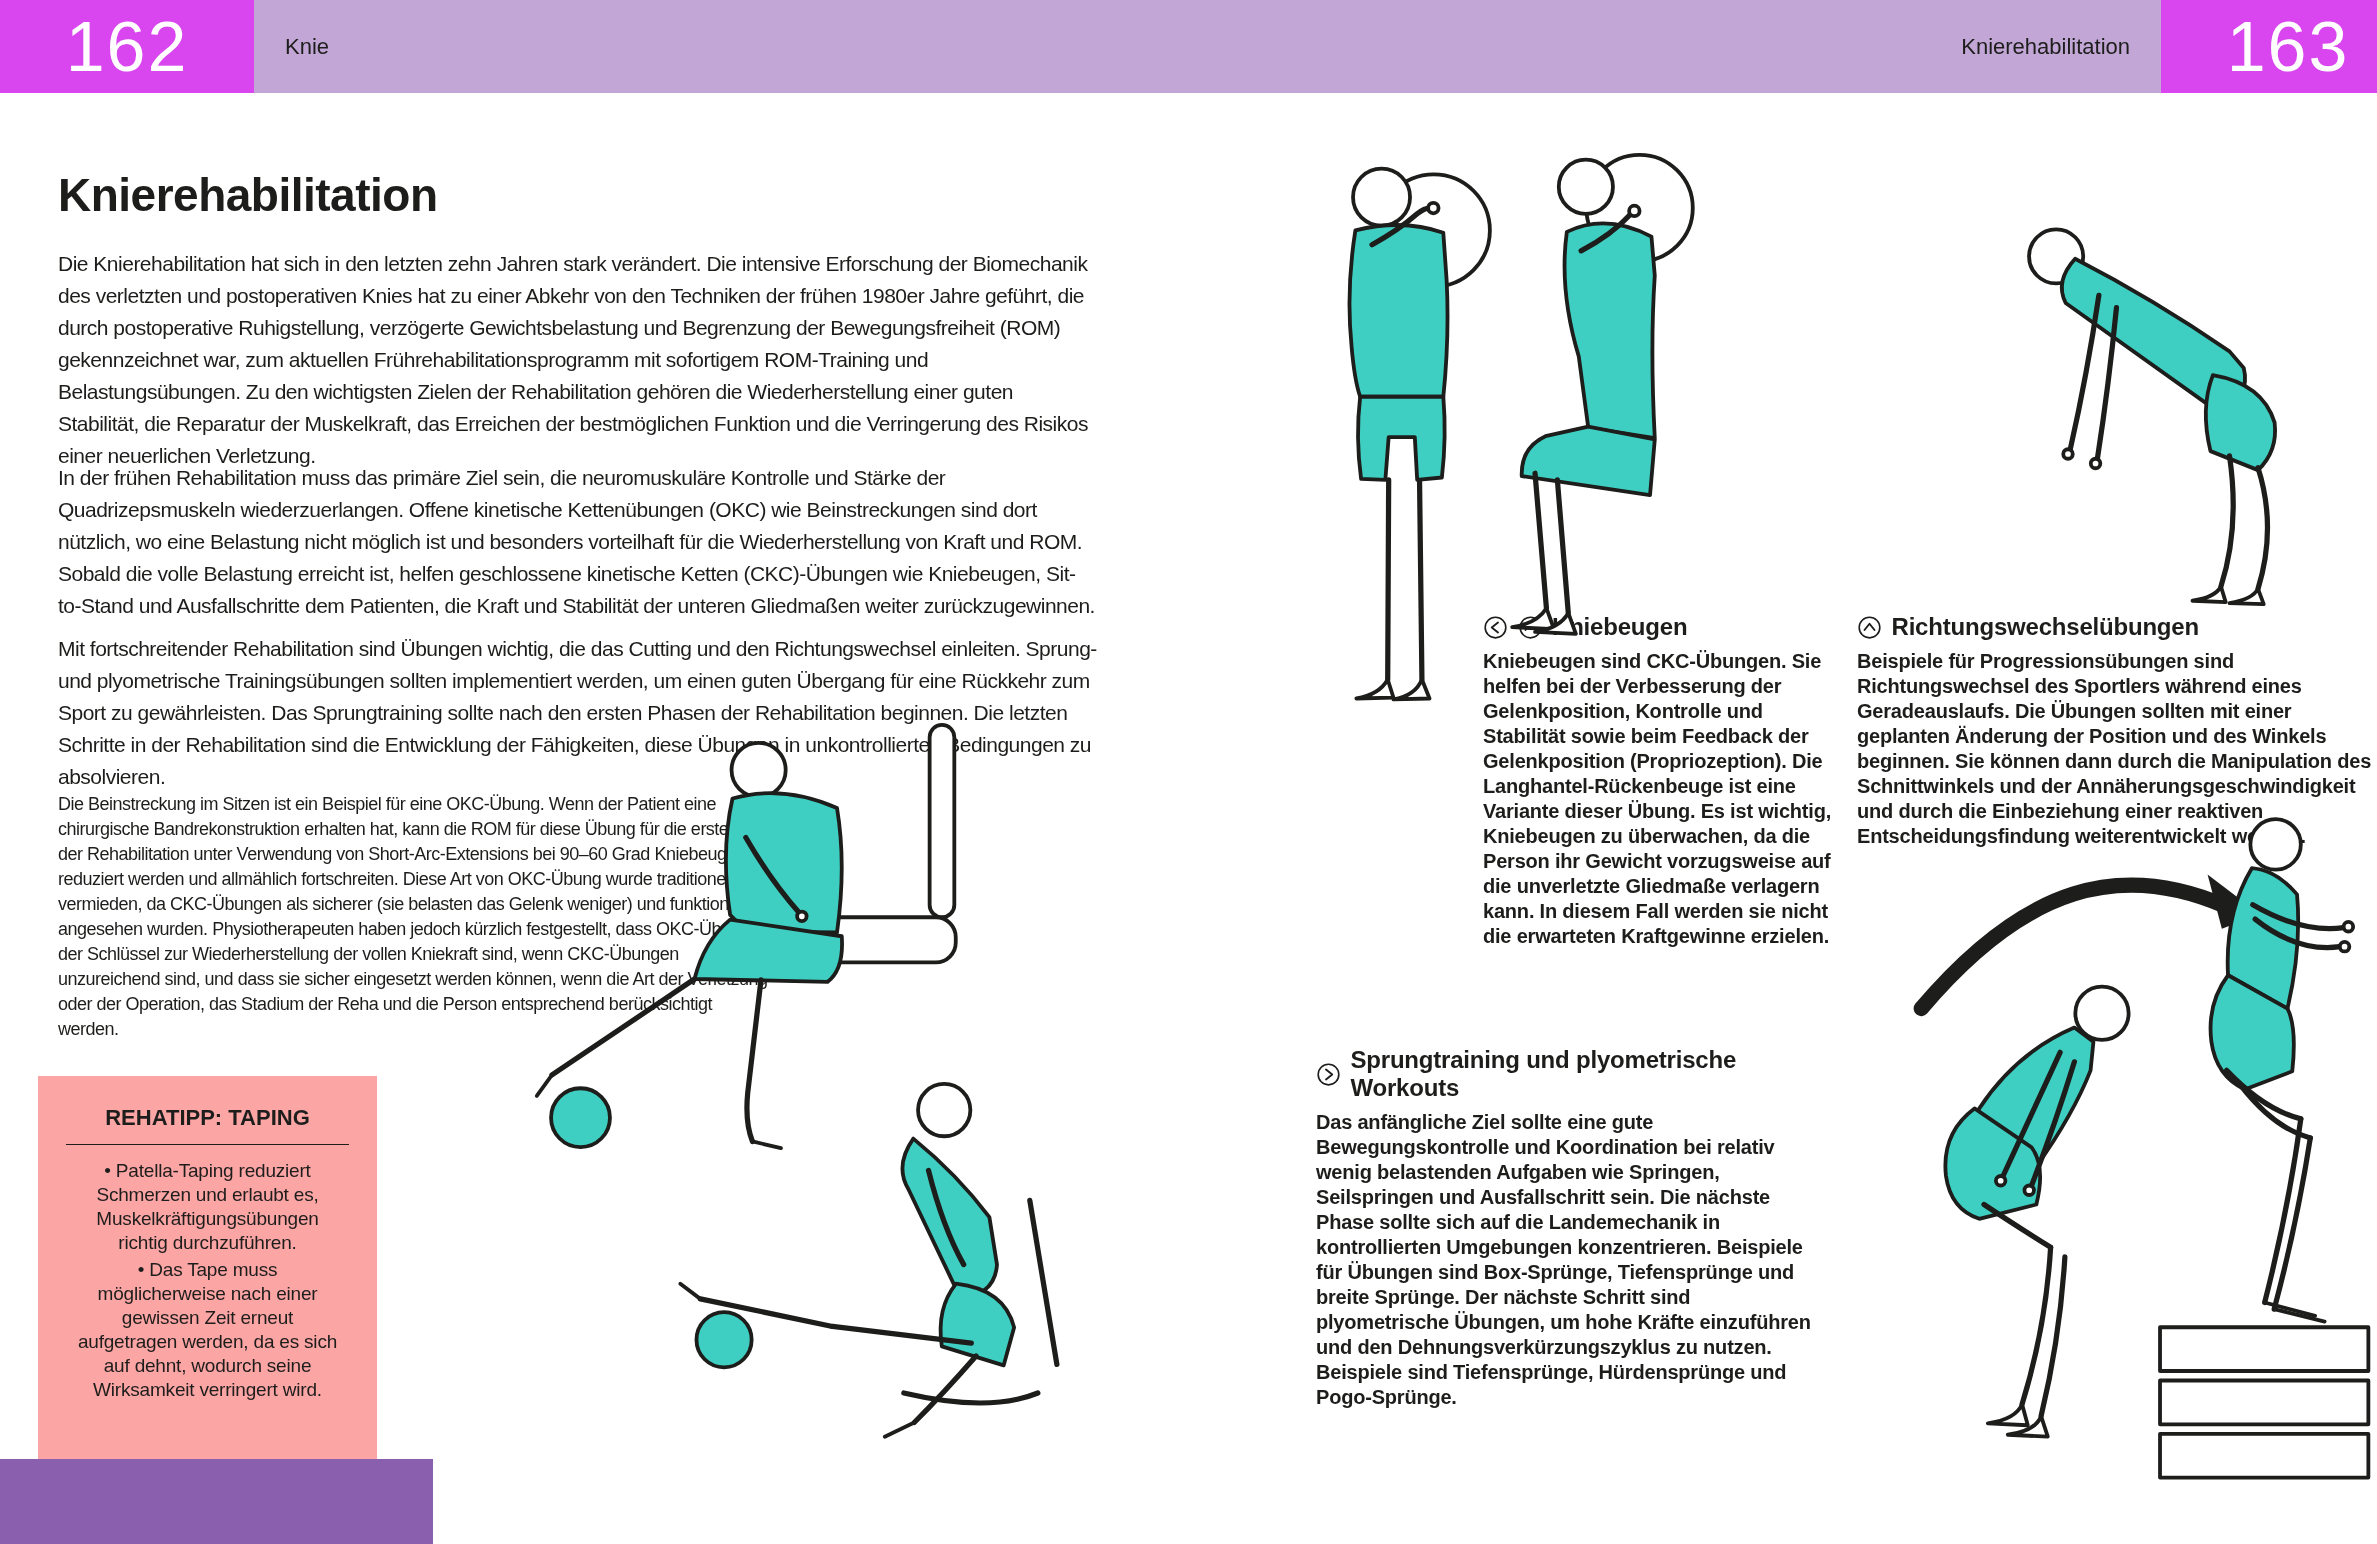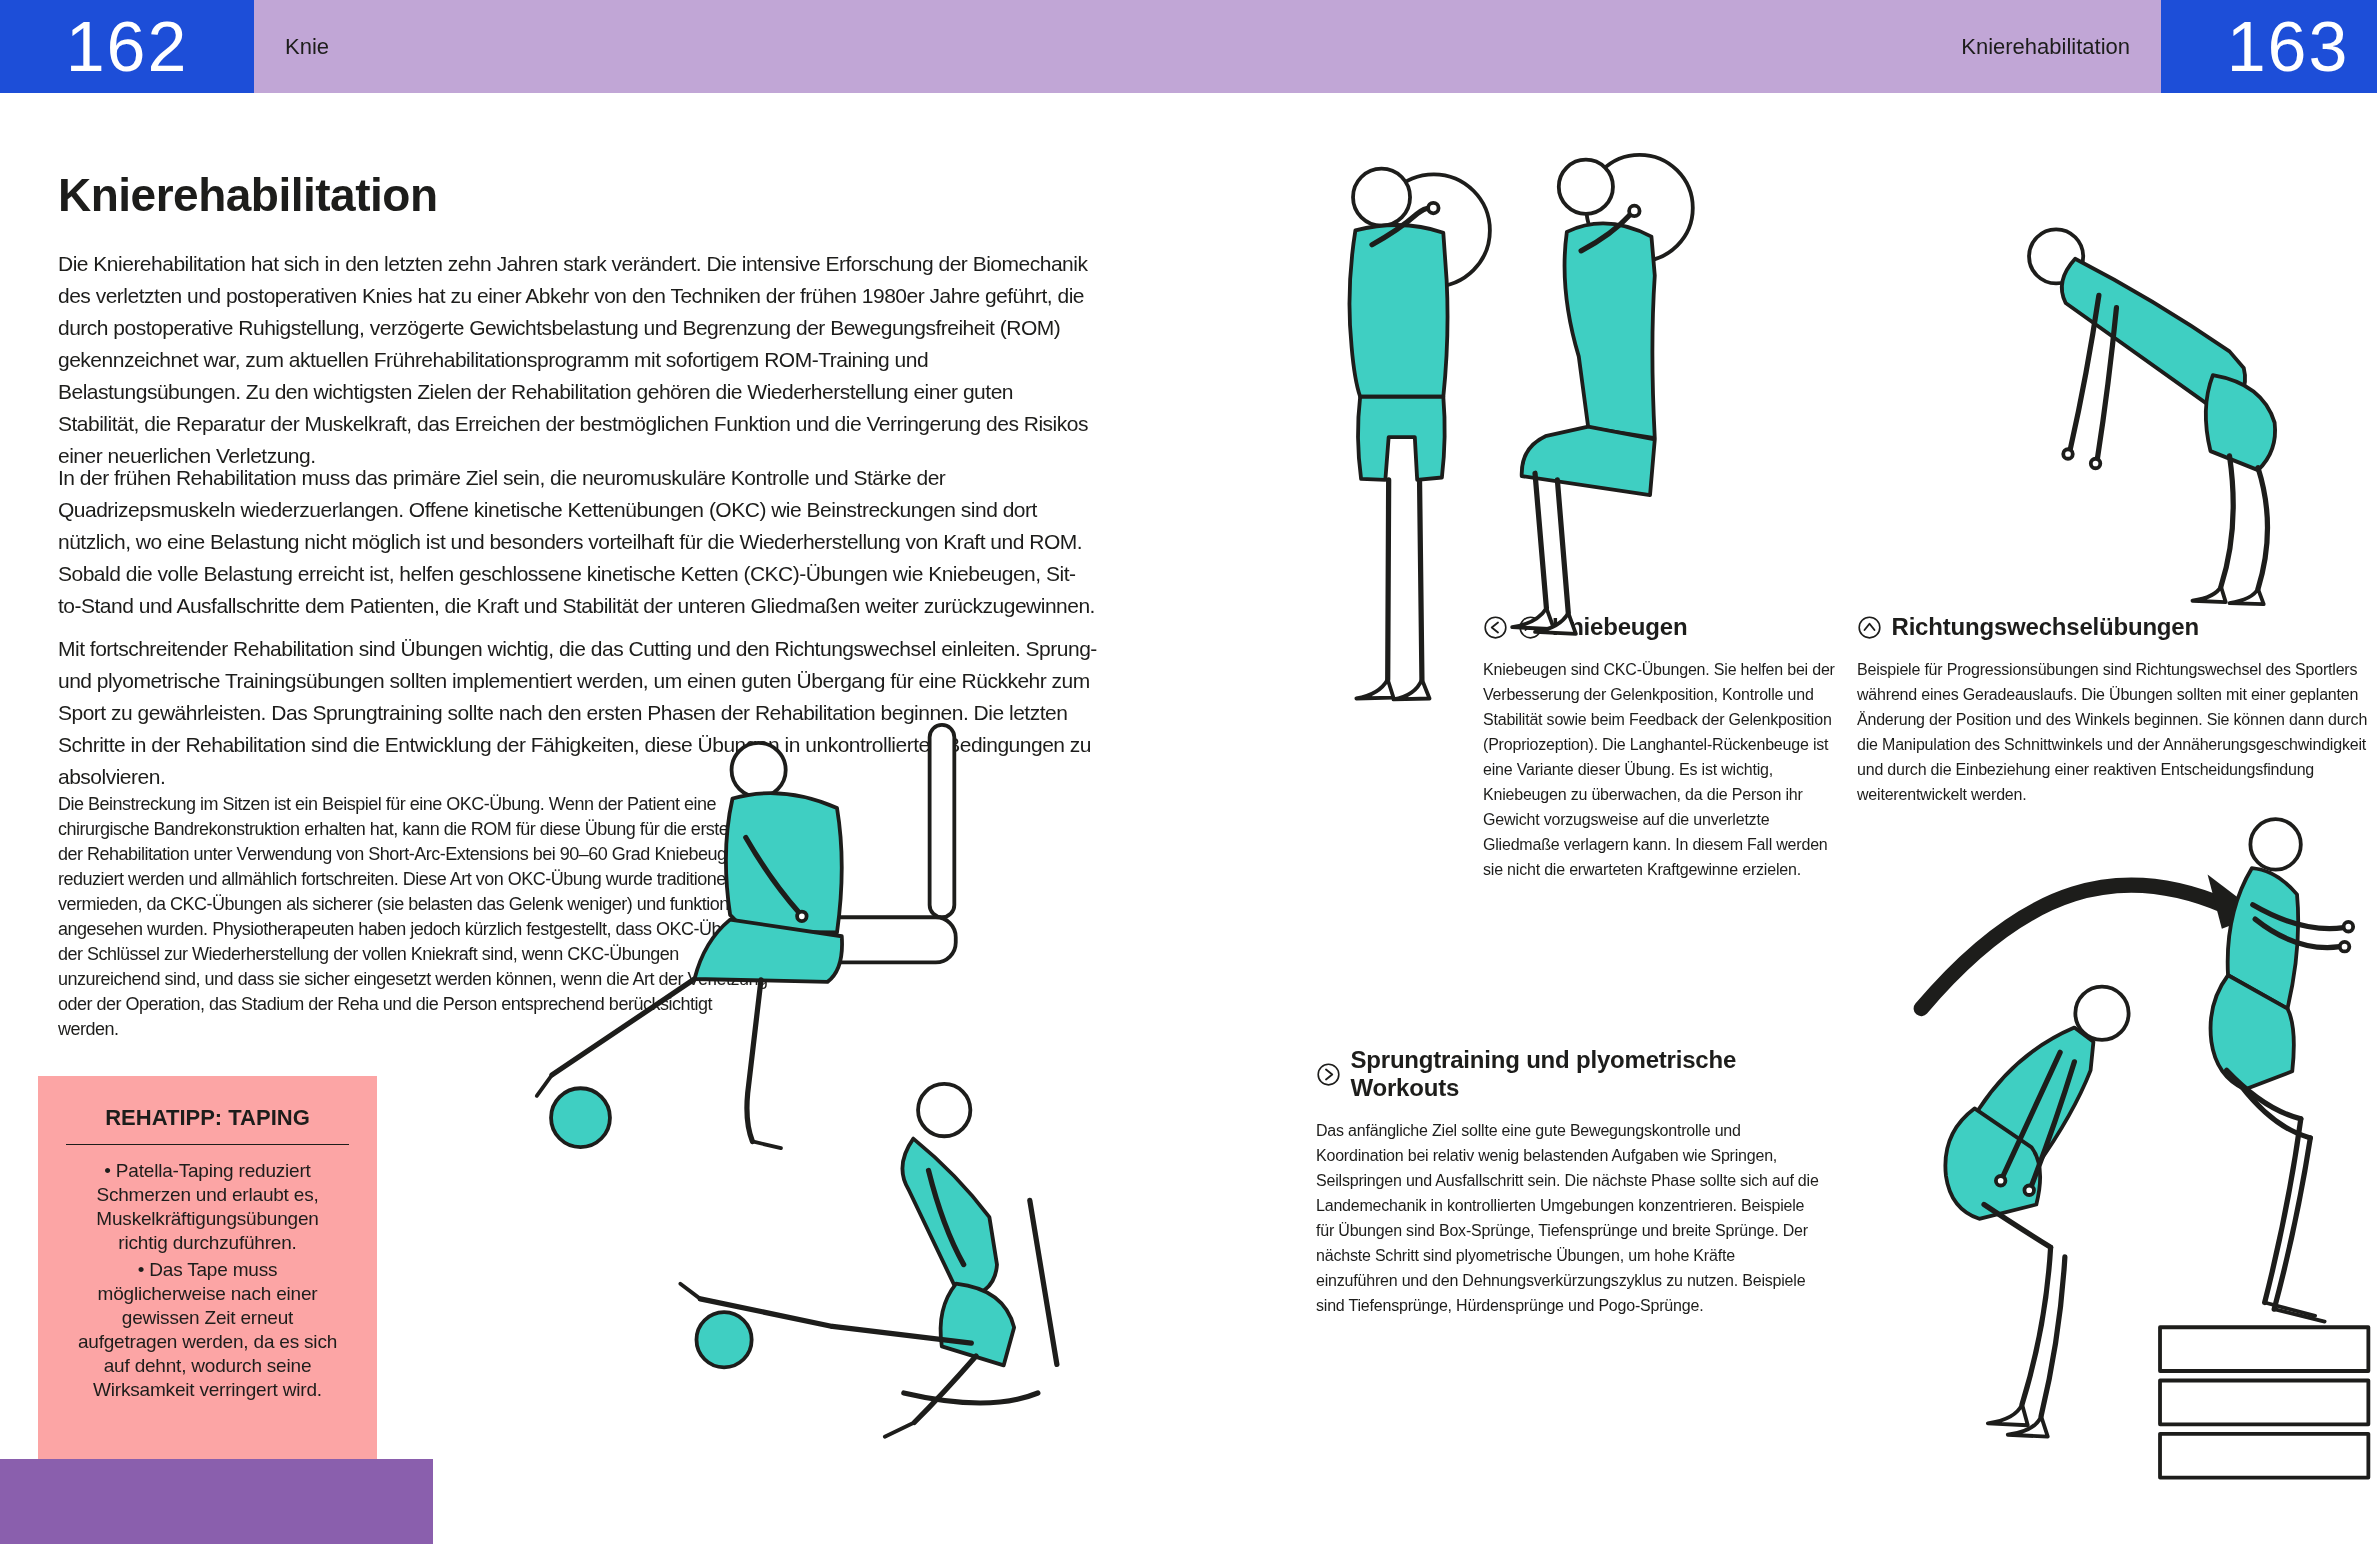--- a/index.html
+++ b/index.html
@@ -2,21 +2,21 @@
 <html lang="de" style="font-size:7.6px"><head>
 <meta charset="utf-8">
 <style>
   html,body{margin:0;padding:0;background:#fff;}
   .spread{
     position:relative;width:2415px;height:1544px;overflow:hidden;
     background:#ffffff;font-family:"Liberation Sans",sans-serif;color:#1d1d1b;
   }
   
   .header-band{position:absolute;left:0;top:0;width:2415px;height:93px;background:#c1a6d6;}
-  .pagenum-box{position:absolute;top:0;width:254px;height:93px;background:#1d4ed8;
+  .pagenum-box{position:absolute;top:0;width:254px;height:93px;background:#d946ef;
     display:flex;align-items:center;justify-content:center;}
   .pagenum-box.left{left:0;}
   .pagenum-box.right{right:0;}
   .pagenum{font-size:70px;font-weight:200;color:#ffffff;letter-spacing:1.9px;line-height:1;}
   .runhead{position:absolute;top:0;height:93px;display:flex;align-items:center;
     font-size:22px;color:#1d1d1b;}
   .runhead.left{left:285px;}
   .runhead.right{right:285px;}
   
   .title{position:absolute;left:58px;top:137px;font-size:46px;font-weight:700;letter-spacing:-0.5px;}
@@ -24,21 +24,21 @@
   .p1{top:227px;}
   .p2{top:441px;}
   .p3{top:612px;}
   .sec-head{display:flex;align-items:center;gap:9.5px;font-size:24px;font-weight:700;letter-spacing:-0.2px;}
   .hicon{width:25px;height:25px;flex:0 0 auto;}
   .hicon circle{fill:none;stroke:#1d1d1b;stroke-width:2.6;}
   .hicon path{fill:none;stroke:#1d1d1b;stroke-width:3;stroke-linecap:round;stroke-linejoin:round;}
   .beinstreckung{position:absolute;left:58px;top:774px;width:713px;}
   .beinstreckung .body{margin-top:18px;font-size:18px;line-height:25px;letter-spacing:-0.5px;}
   .side-sec{position:absolute;}
-  .side-sec .body{margin-top:16px;font-size:16px;line-height:25px;letter-spacing:-0.2px;}
+  .side-sec .body{margin-top:8px;font-size:20px;line-height:25px;letter-spacing:-0.2px;font-weight:bold;}
   .sec-kniebeugen{left:1483px;top:613px;width:354px;}
   .sec-richtung{left:1857px;top:613px;width:516px;}
   .sec-sprung{left:1316px;top:1046px;width:504px;}
   
   .rehatipp{position:absolute;left:38px;top:1076px;width:339px;height:384px;
     background:#fca5a5;box-sizing:border-box;padding:28.5px 27.6px 0 27.6px;text-align:center;}
   .rehatipp h4{margin:0;font-size:22px;font-weight:700;letter-spacing:0;}
   .rehatipp .rule{border-top:1.4px solid #1d1d1b;margin:13.3px 0 14.3px 0;}
   .rehatipp ul{margin:8px;padding:0;list-style:none;font-size:19px;line-height:24px;letter-spacing:-0.2px;}
   .rehatipp li{margin-bottom:2.9px;}

